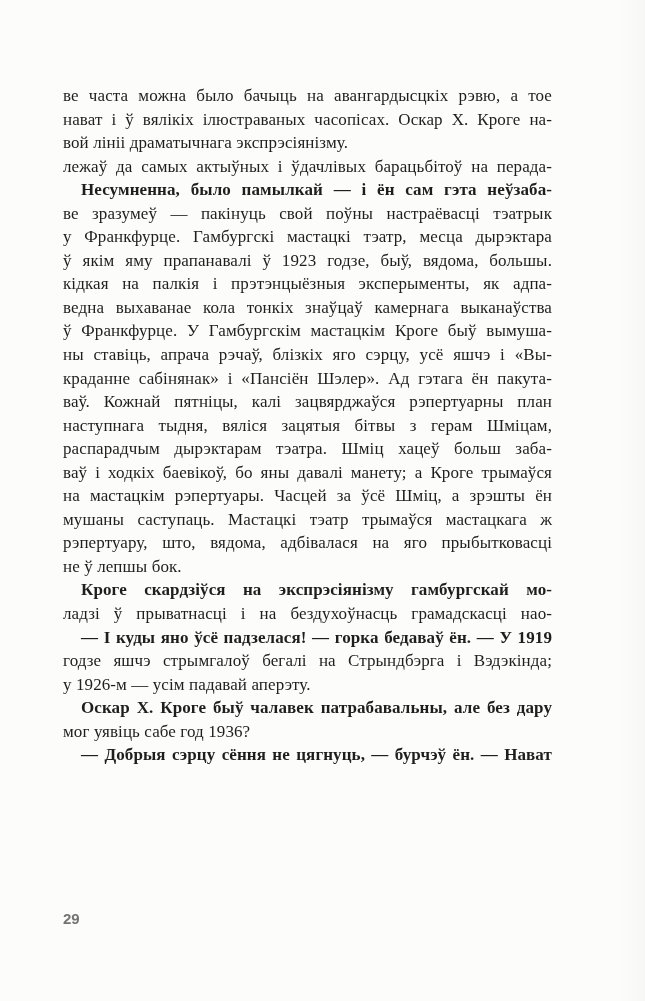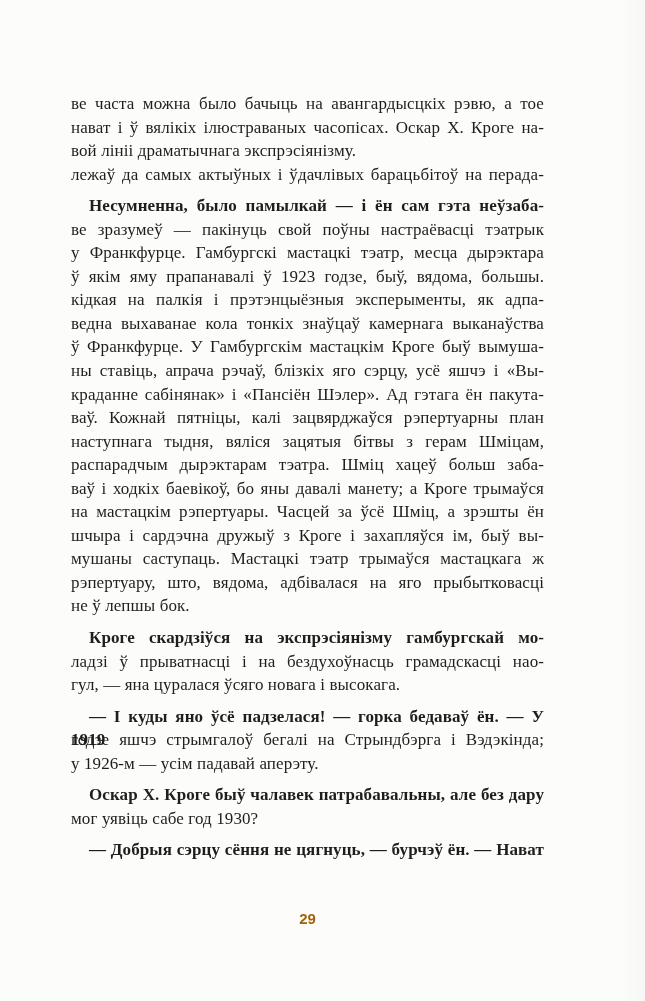--- a/index.html
+++ b/index.html
@@ -25,21 +25,21 @@
     background: linear-gradient(to right, rgba(0,0,0,0), rgba(0,0,0,0.02));
     pointer-events: none;
   }
   .text-block {
     position: absolute;
     left: 63px;
     top: 84px;
     width: 489px;
   }
   .paragraph {
-    margin: 8px;
+    margin: 0;
   }
   .line {
     font-size: 17px;
     line-height: 23.55px;
     height: 23.55px;
     text-align: justify;
     text-align-last: justify;
     white-space: normal;
     overflow: visible;
     letter-spacing: 0.1px;
@@ -49,25 +49,24 @@
     font-weight: bold;
   }
   .line.last {
     text-align-last: left;
   }
   .folio {
     position: absolute;
     top: 910px;
     left: 63px;
     width: 489px;
-    text-align: center;
     font-family: "Liberation Sans", sans-serif;
     font-weight: 700;
     font-size: 15px;
-    color: #a16207;
+    color: #737373;
   }
 </style>
 </head>
 <body>
 
 <div class="scan-page">
   <div class="text-block">
 
   <div class="paragraph">
         <div class="line">ве часта можна было бачыць на авангардысцкіх рэвю, а тое</div>
@@ -83,37 +82,35 @@
         <div class="line">кідкая на палкія і прэтэнцыёзныя эксперыменты, як адпа-</div>
         <div class="line">ведна выхаванае кола тонкіх знаўцаў камернага выканаўства</div>
         <div class="line">ў Франкфурце. У Гамбургскім мастацкім Кроге быў вымуша-</div>
         <div class="line">ны ставіць, апрача рэчаў, блізкіх яго сэрцу, усё яшчэ і «Вы-</div>
         <div class="line">краданне сабінянак» і «Пансіён Шэлер». Ад гэтага ён пакута-</div>
         <div class="line">ваў. Кожнай пятніцы, калі зацвярджаўся рэпертуарны план</div>
         <div class="line">наступнага тыдня, вяліся зацятыя бітвы з герам Шміцам,</div>
         <div class="line">распарадчым дырэктарам тэатра. Шміц хацеў больш заба-</div>
         <div class="line">ваў і ходкіх баевікоў, бо яны давалі манету; а Кроге трымаўся</div>
         <div class="line">на мастацкім рэпертуары. Часцей за ўсё Шміц, а зрэшты ён</div>
-        <div class="line">шчыра і сардэчна дружыў з Кроге і захапляўся ім, быў вы-</div>
         <div class="line">мушаны саступаць. Мастацкі тэатр трымаўся мастацкага ж</div>
         <div class="line">рэпертуару, што, вядома, адбівалася на яго прыбытковасці</div>
         <div class="line last">не ў лепшы бок.</div>
       </div>
       <div class="paragraph">
         <div class="line indent">Кроге скардзіўся на экспрэсіянізму гамбургскай мо-</div>
         <div class="line">ладзі ў прыватнасці і на бездухоўнасць грамадскасці нао-</div>
-        <div class="line last">гул, — яна цуралася ўсяго новага і высокага.</div>
       </div>
       <div class="paragraph">
         <div class="line indent">— І куды яно ўсё падзелася! — горка бедаваў ён. — У 1919</div>
         <div class="line">годзе яшчэ стрымгалоў бегалі на Стрындбэрга і Вэдэкінда;</div>
         <div class="line last">у 1926-м — усім падавай аперэту.</div>
       </div>
       <div class="paragraph">
         <div class="line indent">Оскар Х. Кроге быў чалавек патрабавальны, але без дару</div>
-        <div class="line last">мог уявіць сабе год 1930?</div>
+        <div class="line last">мог уявіць сабе год 1936?</div>
       </div>
       <div class="paragraph">
         <div class="line indent">— Добрыя сэрцу сёння не цягнуць, — бурчэў ён. — Нават</div>
       </div>
     </div>
   <div class="folio">29</div>
 </div>
 
 </body></html>

